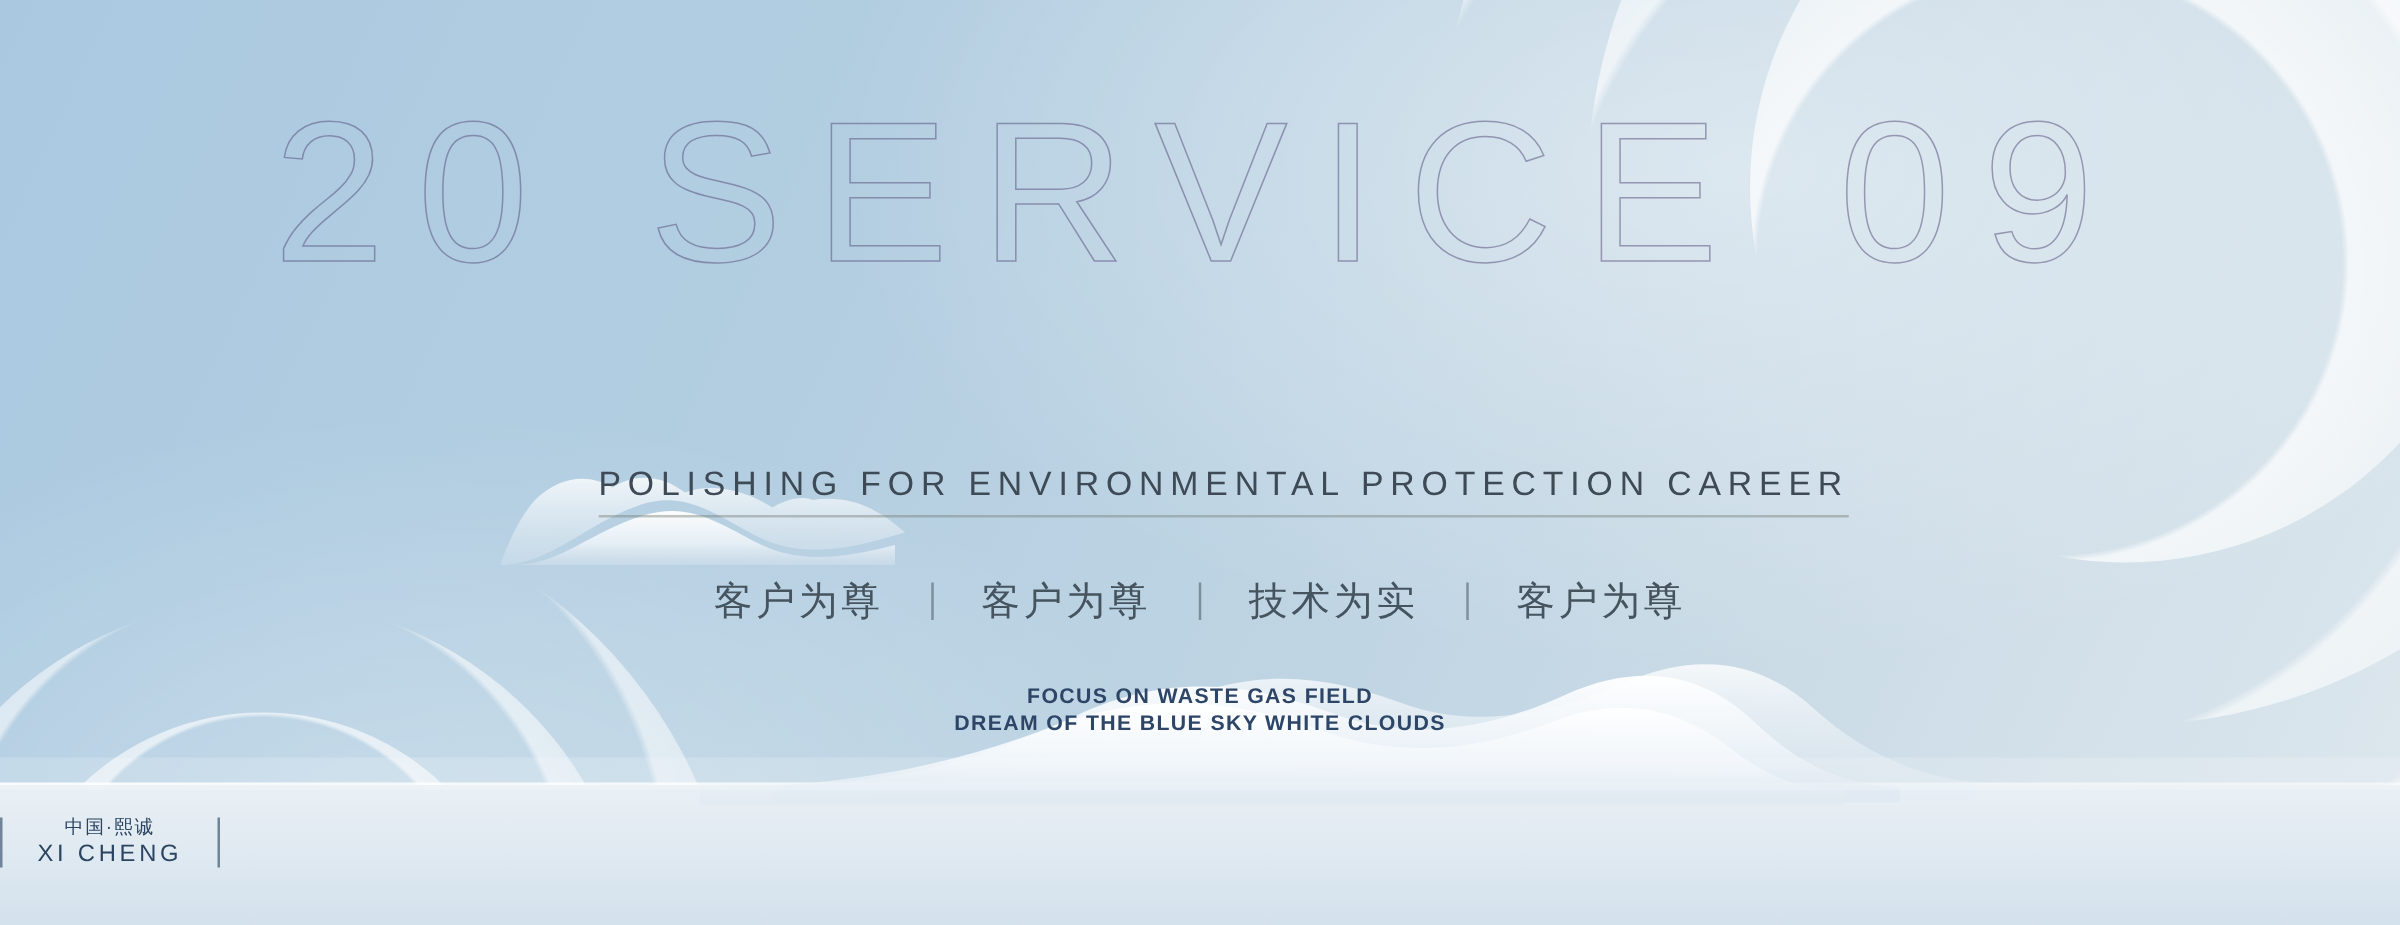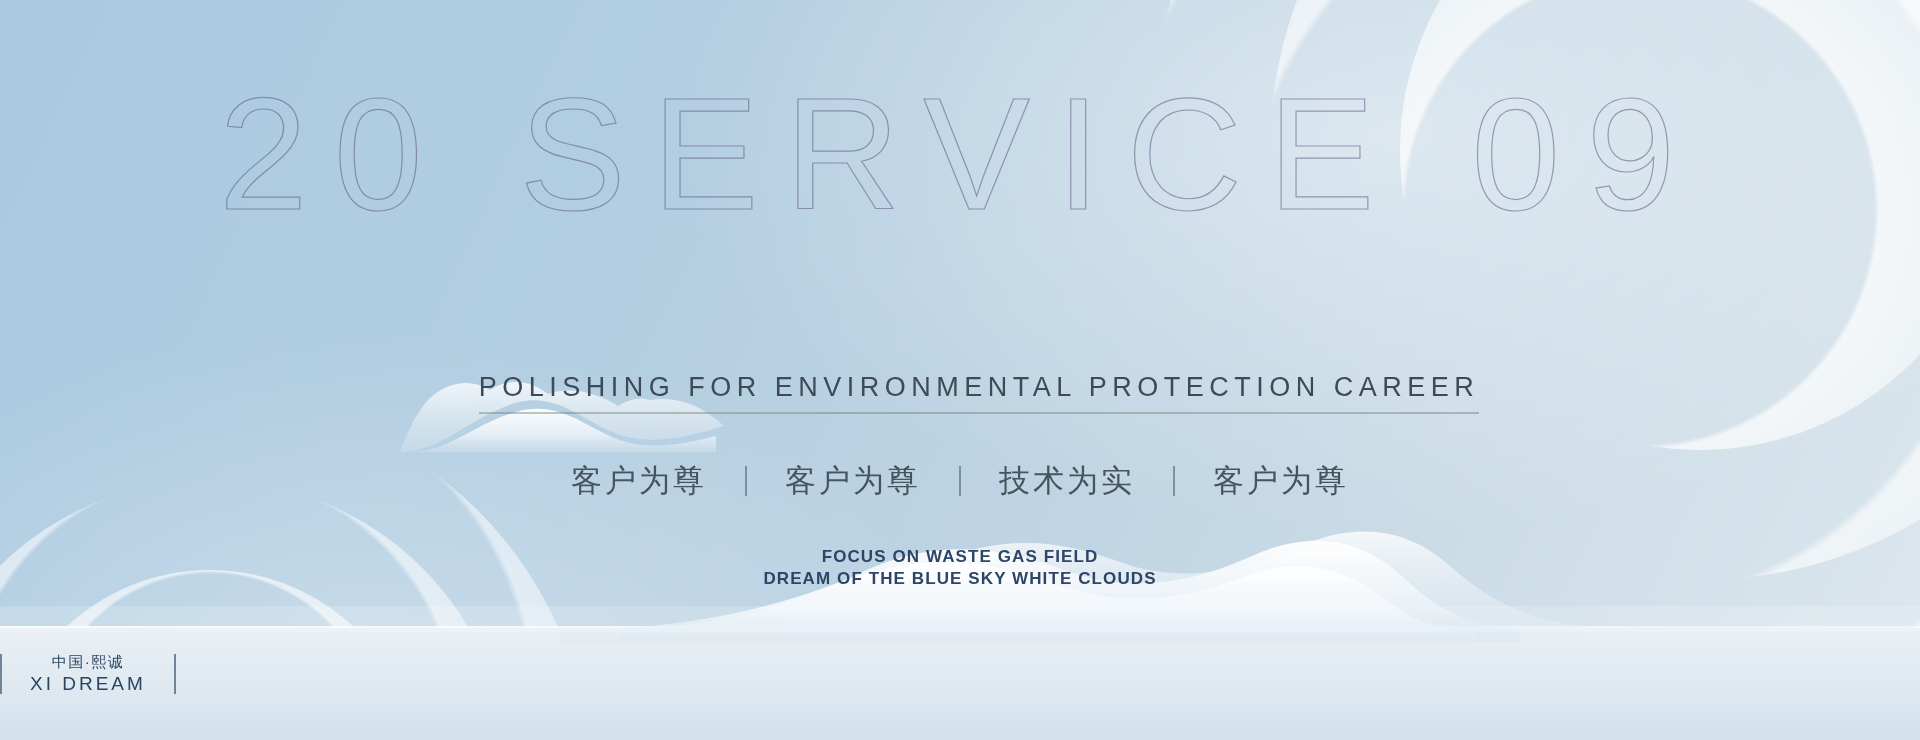--- a/index.html
+++ b/index.html
@@ -212,18 +212,18 @@
 
   <div class="micro">
     <div class="micro1">FOCUS ON WASTE GAS FIELD</div>
     <div class="micro2">DREAM OF THE BLUE SKY WHITE CLOUDS</div>
   </div>
 
   <div class="logo">
     <span class="logo-bar"></span>
     <span class="logo-txt">
       <span class="logo-cn" style="display:block">中国·熙诚</span>
-      <span class="logo-en" style="display:block">XI DREAM</span>
+      <span class="logo-en" style="display:block">XI CHENG</span>
     </span>
     <span class="logo-bar"></span>
   </div>
 
 </div>
 
 </body></html>

